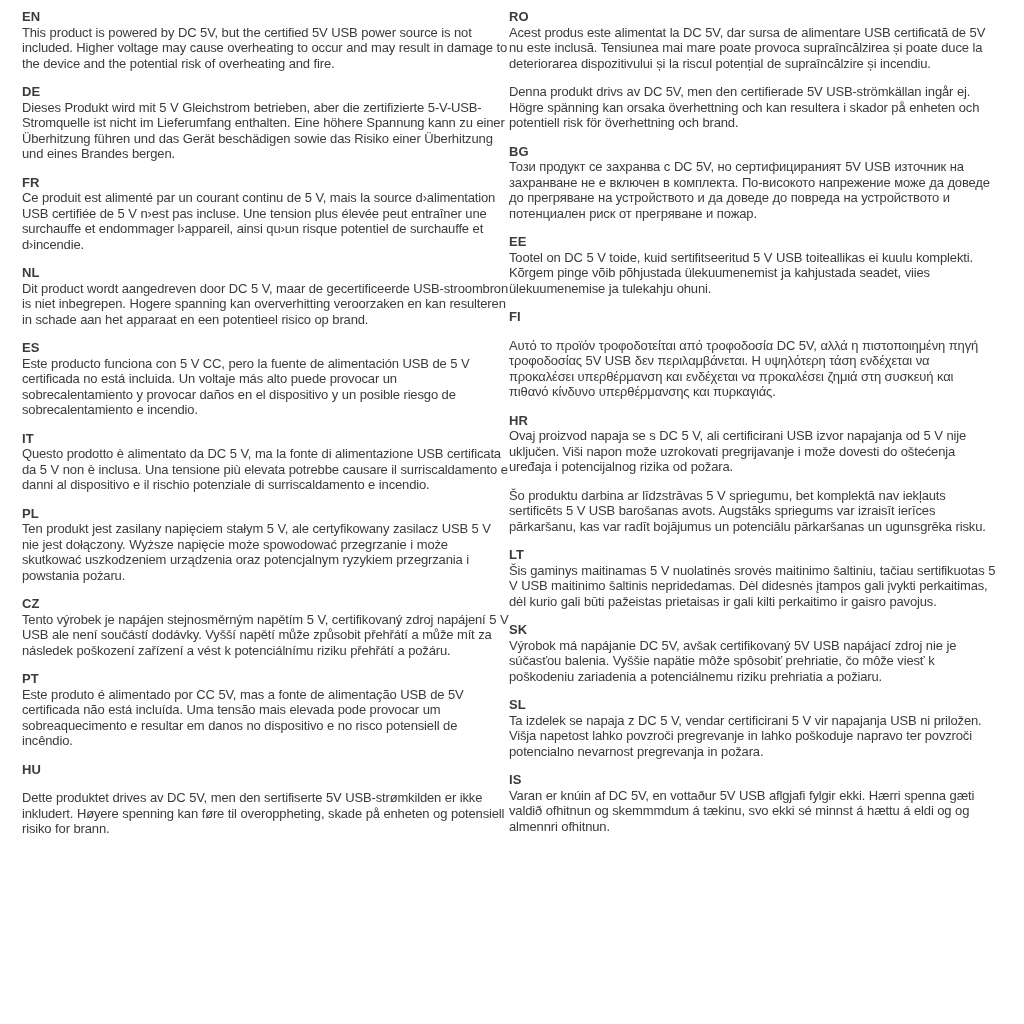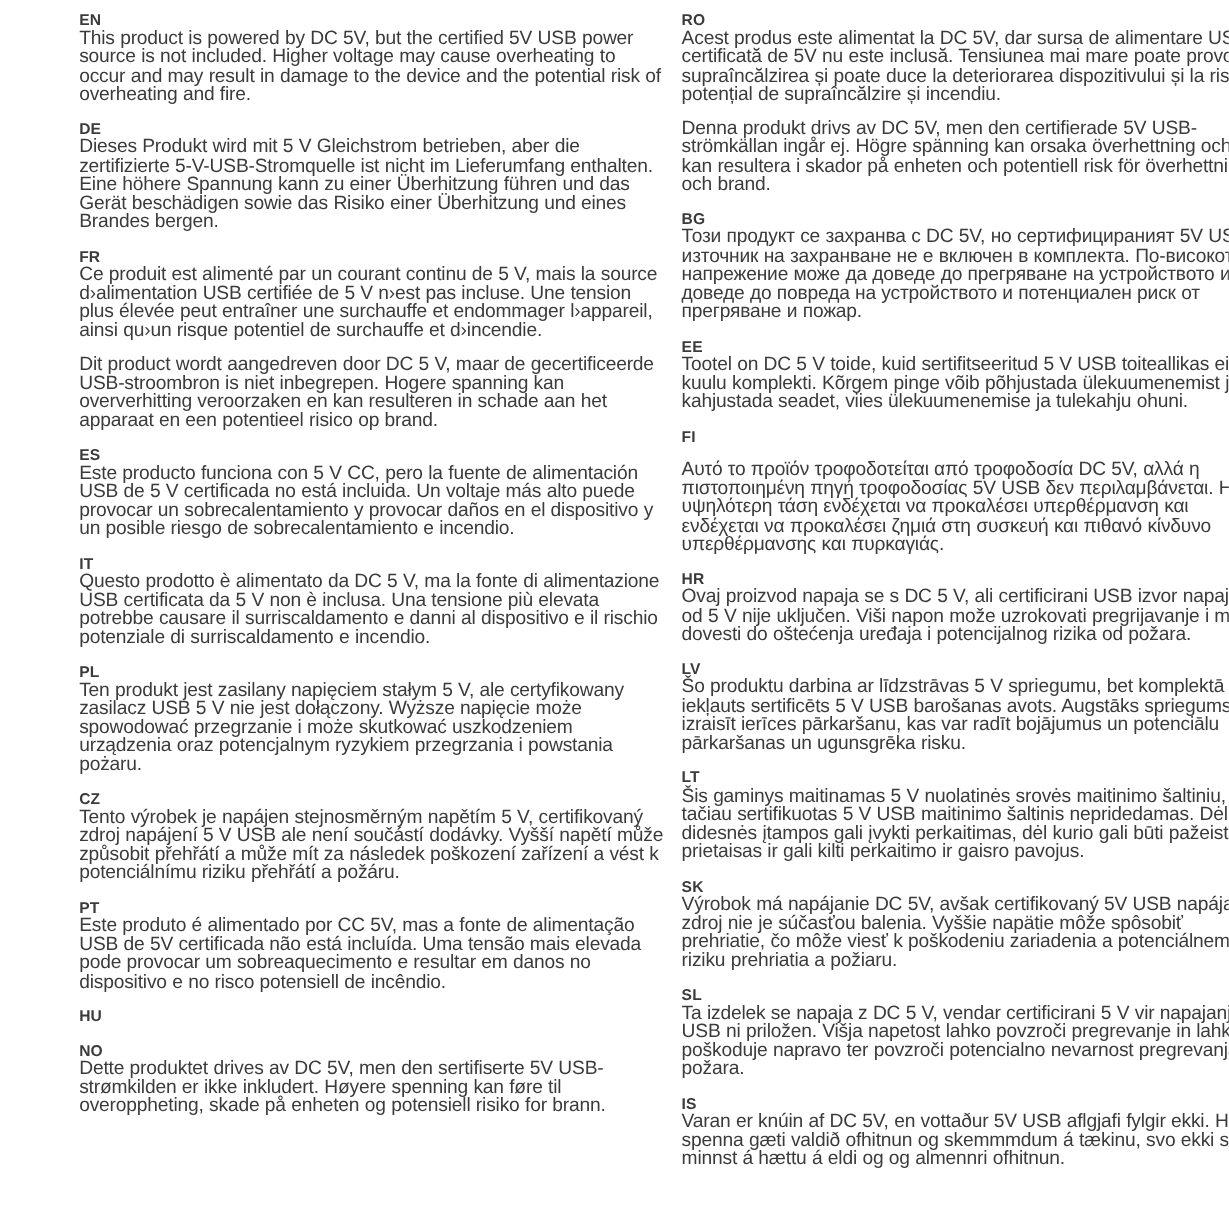--- a/index.html
+++ b/index.html
@@ -10,42 +10,40 @@
   body {
     width: 1024px;
     height: 1024px;
     font-family: "Liberation Sans", sans-serif;
     color: #3b3b3b;
     overflow: hidden;
   }
   .page {
     box-sizing: border-box;
     display: flex;
-    gap: 15px;
     padding: 9px 18px 0 22px;
     width: 932px;
-    margin-left: 44px;
   }
   .col {
     width: 487px;
     flex: 0 0 487px;
   }
   .lang-section {
     margin: 0 0 13px 0;
   }
   .lang-code {
     font-size: 13px;
     font-weight: bold;
     line-height: 15.5px;
     margin: 0;
     padding: 0;
     letter-spacing: 0.1px;
   }
   .lang-text {
-    font-size: 16px;
+    font-size: 13px;
     line-height: 15.5px;
     margin: 0;
     padding: 0;
     letter-spacing: -0.15px;
     word-spacing: 0.2px;
   }
 </style>
 </head>
 <body style="background: rgb(255, 255, 255); color: rgb(59, 59, 59);">
 
@@ -60,20 +58,21 @@
     <h2 class="lang-code">DE</h2>
     <p class="lang-text">Dieses Produkt wird mit 5 V Gleichstrom betrieben, aber die zertifizierte 5-V-USB-Stromquelle ist nicht im Lieferumfang enthalten. Eine höhere Spannung kann zu einer Überhitzung führen und das Gerät beschädigen sowie das Risiko einer Überhitzung und eines Brandes bergen.</p>
   </section>
 
   <section class="lang-section">
     <h2 class="lang-code">FR</h2>
     <p class="lang-text">Ce produit est alimenté par un courant continu de 5 V, mais la source d›alimentation USB certifiée de 5 V n›est pas incluse. Une tension plus élevée peut entraîner une surchauffe et endommager l›appareil, ainsi qu›un risque potentiel de surchauffe et d›incendie.</p>
   </section>
 
   <section class="lang-section">
+    <h2 class="lang-code">NL</h2>
     <p class="lang-text">Dit product wordt aangedreven door DC 5 V, maar de gecertificeerde USB-stroombron is niet inbegrepen. Hogere spanning kan oververhitting veroorzaken en kan resulteren in schade aan het apparaat en een potentieel risico op brand.</p>
   </section>
 
   <section class="lang-section">
     <h2 class="lang-code">ES</h2>
     <p class="lang-text">Este producto funciona con 5 V CC, pero la fuente de alimentación USB de 5 V certificada no está incluida. Un voltaje más alto puede provocar un sobrecalentamiento y provocar daños en el dispositivo y un posible riesgo de sobrecalentamiento e incendio.</p>
   </section>
 
   <section class="lang-section">
     <h2 class="lang-code">IT</h2>
@@ -94,21 +93,20 @@
   <section class="lang-section">
     <h2 class="lang-code">PT</h2>
     <p class="lang-text">Este produto é alimentado por CC 5V, mas a fonte de alimentação USB de 5V certificada não está incluída. Uma tensão mais elevada pode provocar um sobreaquecimento e resultar em danos no dispositivo e no risco potensiell de incêndio.</p>
   </section>
 
   <section class="lang-section">
     <h2 class="lang-code">HU</h2>
   </section>
 
   <section class="lang-section">
-    <h2 class="lang-code">NO</h2>
     <p class="lang-text">Dette produktet drives av DC 5V, men den sertifiserte 5V USB-strømkilden er ikke inkludert. Høyere spenning kan føre til overoppheting, skade på enheten og potensiell risiko for brann.</p>
   </section>
 </div>
   <div class="col" id="col-right">
   <section class="lang-section">
     <h2 class="lang-code">RO</h2>
     <p class="lang-text">Acest produs este alimentat la DC 5V, dar sursa de alimentare USB certificată de 5V nu este inclusă. Tensiunea mai mare poate provoca supraîncălzirea și poate duce la deteriorarea dispozitivului și la riscul potențial de supraîncălzire și incendiu.</p>
   </section>
 
   <section class="lang-section">
@@ -132,21 +130,20 @@
   <section class="lang-section">
     <p class="lang-text">Αυτό το προϊόν τροφοδοτείται από τροφοδοσία DC 5V, αλλά η πιστοποιημένη πηγή τροφοδοσίας 5V USB δεν περιλαμβάνεται. Η υψηλότερη τάση ενδέχεται να προκαλέσει υπερθέρμανση και ενδέχεται να προκαλέσει ζημιά στη συσκευή και πιθανό κίνδυνο υπερθέρμανσης και πυρκαγιάς.</p>
   </section>
 
   <section class="lang-section">
     <h2 class="lang-code">HR</h2>
     <p class="lang-text">Ovaj proizvod napaja se s DC 5 V, ali certificirani USB izvor napajanja od 5 V nije uključen. Viši napon može uzrokovati pregrijavanje i može dovesti do oštećenja uređaja i potencijalnog rizika od požara.</p>
   </section>
 
   <section class="lang-section">
-    <h2 class="lang-code">LV</h2>
     <p class="lang-text">Šo produktu darbina ar līdzstrāvas 5 V spriegumu, bet komplektā nav iekļauts sertificēts 5 V USB barošanas avots. Augstāks spriegums var izraisīt ierīces pārkaršanu, kas var radīt bojājumus un potenciālu pārkaršanas un ugunsgrēka risku.</p>
   </section>
 
   <section class="lang-section">
     <h2 class="lang-code">LT</h2>
     <p class="lang-text">Šis gaminys maitinamas 5 V nuolatinės srovės maitinimo šaltiniu, tačiau sertifikuotas 5 V USB maitinimo šaltinis nepridedamas. Dėl didesnės įtampos gali įvykti perkaitimas, dėl kurio gali būti pažeistas prietaisas ir gali kilti perkaitimo ir gaisro pavojus.</p>
   </section>
 
   <section class="lang-section">
     <h2 class="lang-code">SK</h2>

